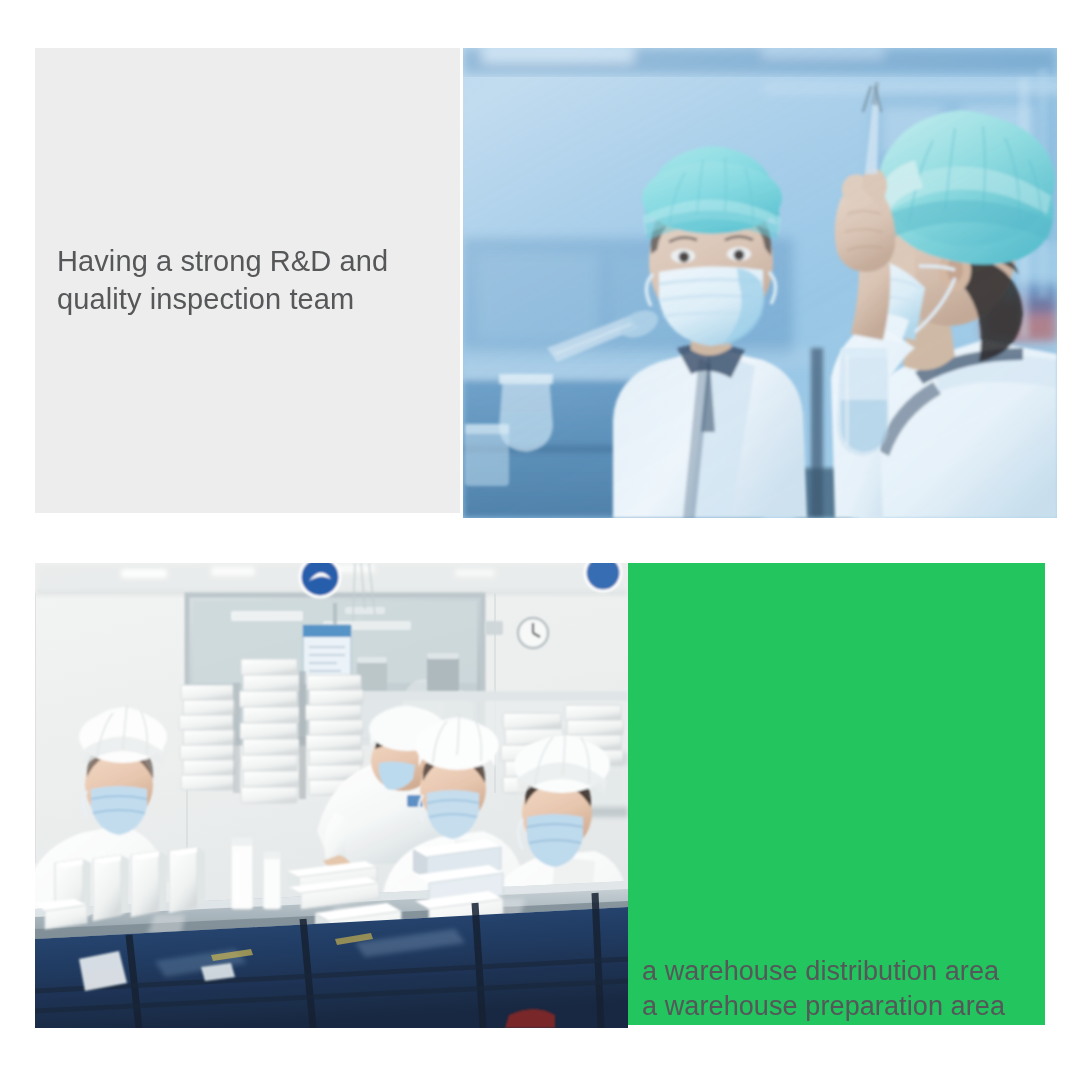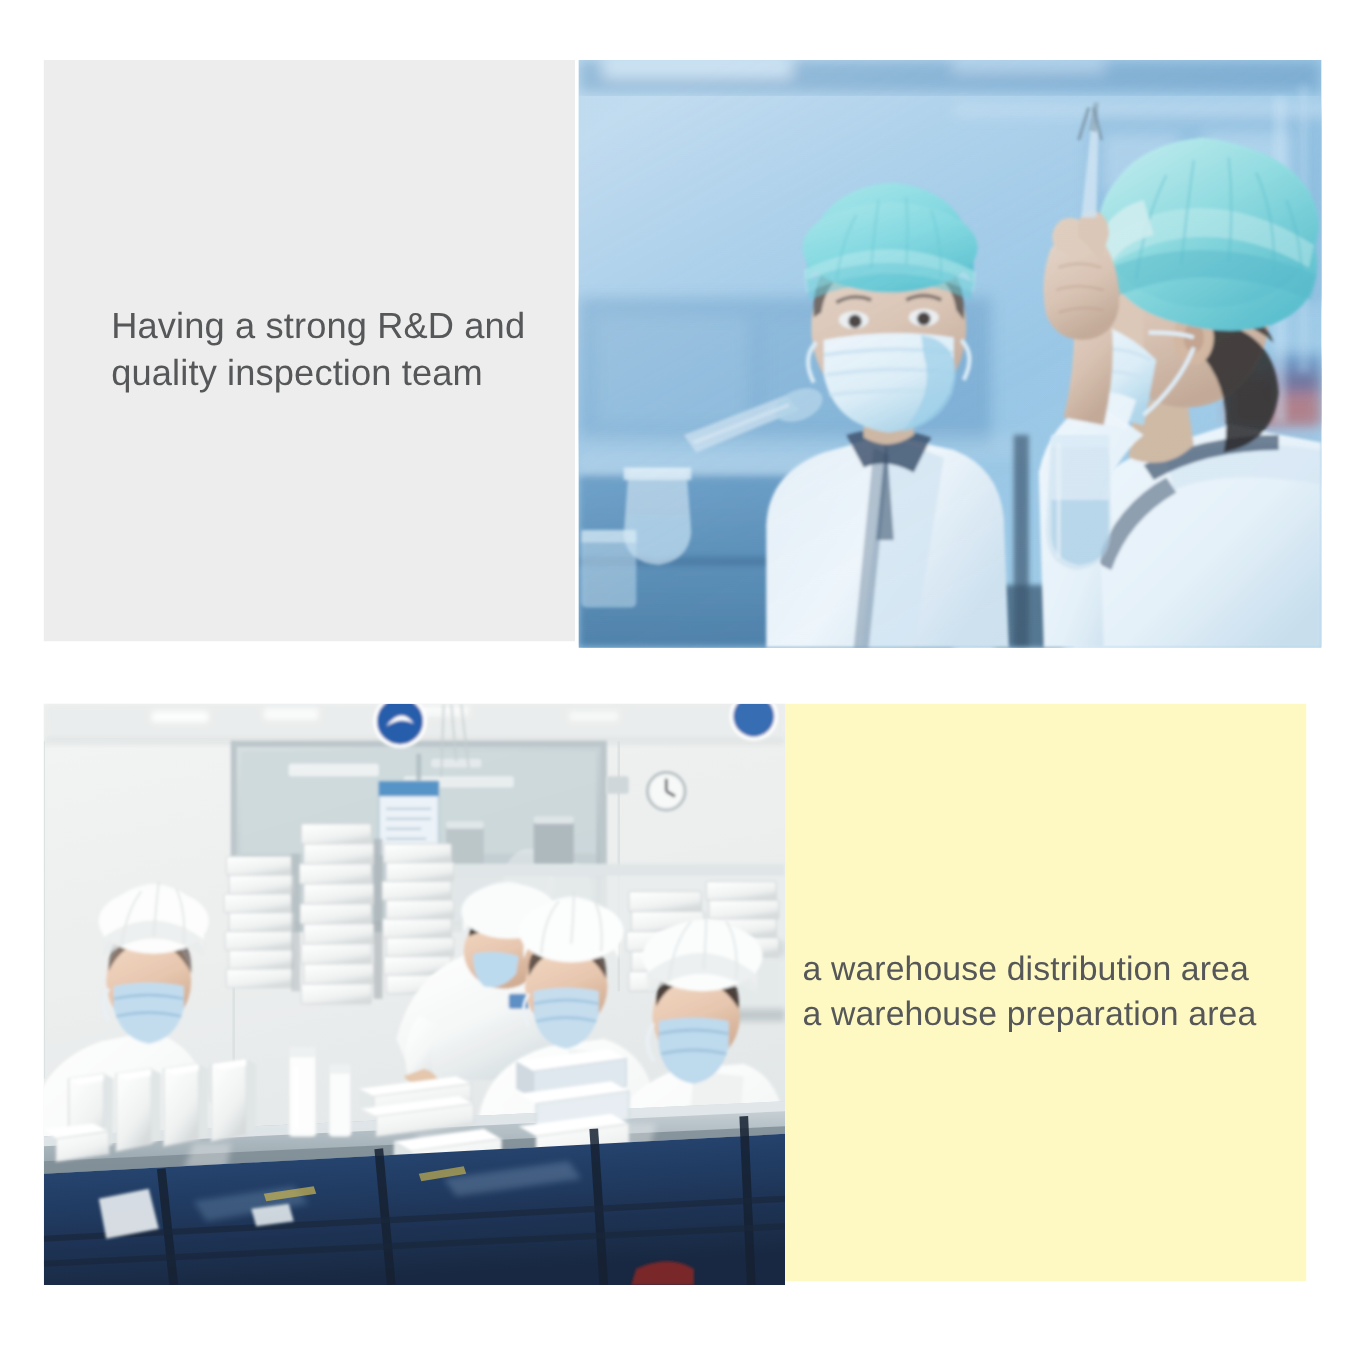--- a/index.html
+++ b/index.html
@@ -18,39 +18,38 @@
     width:425px; height:465px;
     background:#ededed;
     display:flex; align-items:center;
   }
   .row1-caption-text{
     padding-left:22px; padding-right:10px;
     color:#555759;
     font-size:29px; line-height:1.30;
     font-weight:400; letter-spacing:0.1px;
     white-space:pre-line;
-    margin-left:32px;
   }
   .row1-photo{
     position:absolute; left:463px; top:48px;
     width:594px; height:470px;
     overflow:hidden; background:#9cc5e4;
   }
 
   
   .row2-photo{
     position:absolute; left:35px; top:563px;
     width:593px; height:465px;
     overflow:hidden; background:#e9eef0;
   }
   .row2-caption-panel{
     position:absolute; left:628px; top:563px;
     width:417px; height:462px;
-    background:#fef9c3;
-    display:flex; align-items:center;
+    background:#22c55e;
+    display:flex; align-items:flex-end;
   }
   .row2-caption-text{
     padding-left:14px; padding-right:6px;
     color:#555759;
     font-size:27px; line-height:1.32;
     font-weight:400; letter-spacing:0.1px;
     white-space:pre-line;
   }
 
   svg { display:block; width:100%; height:100%; }

